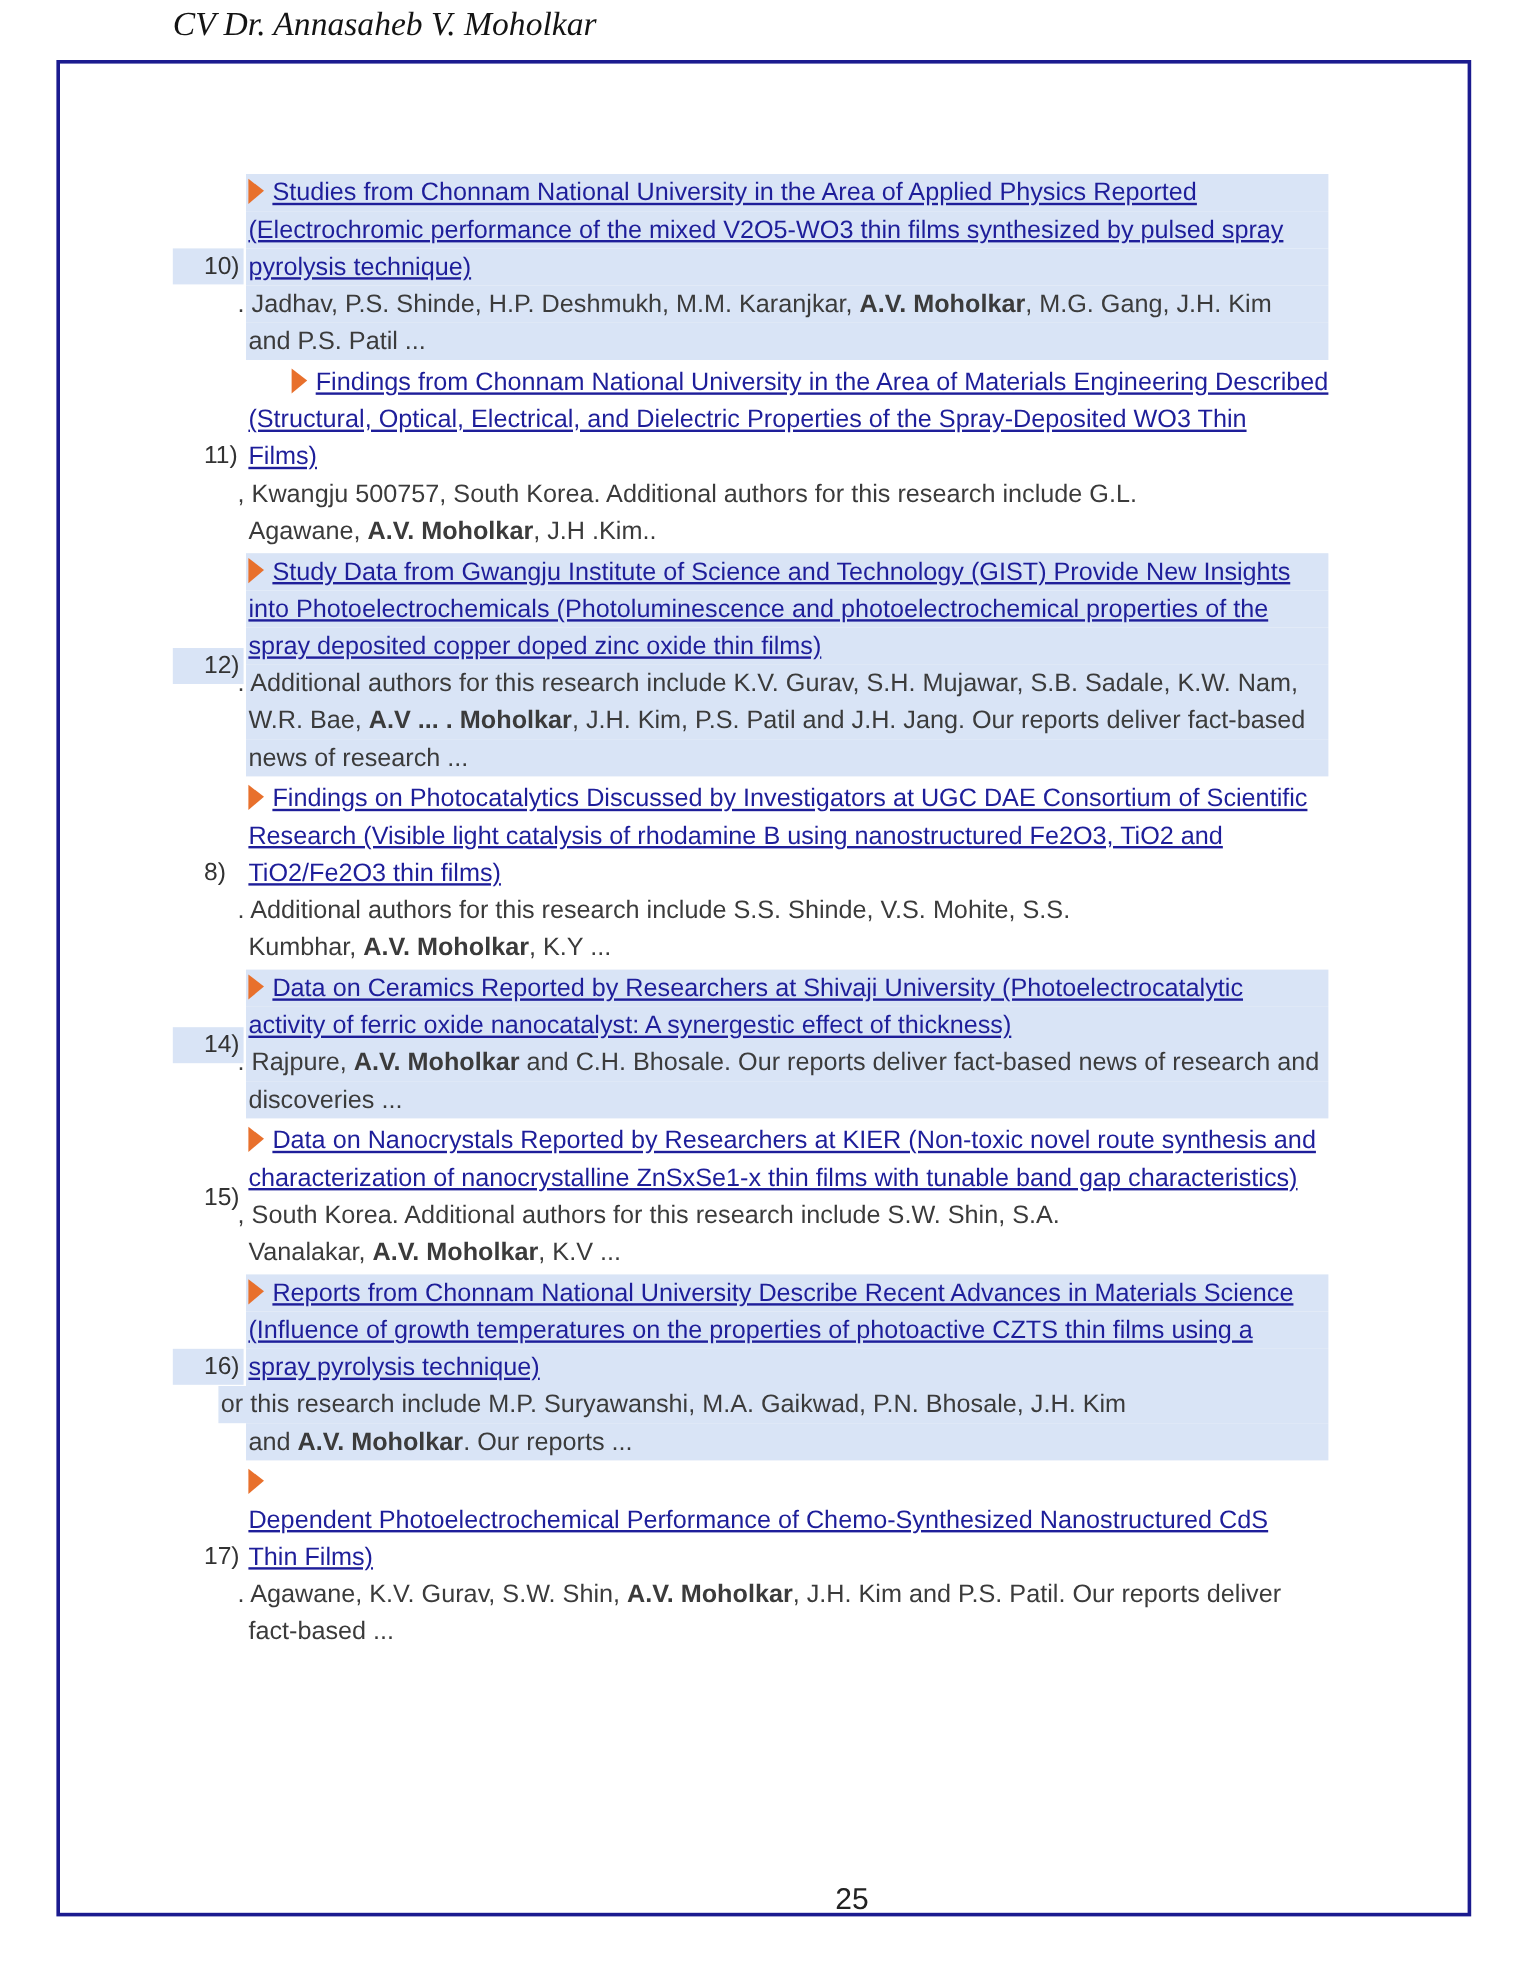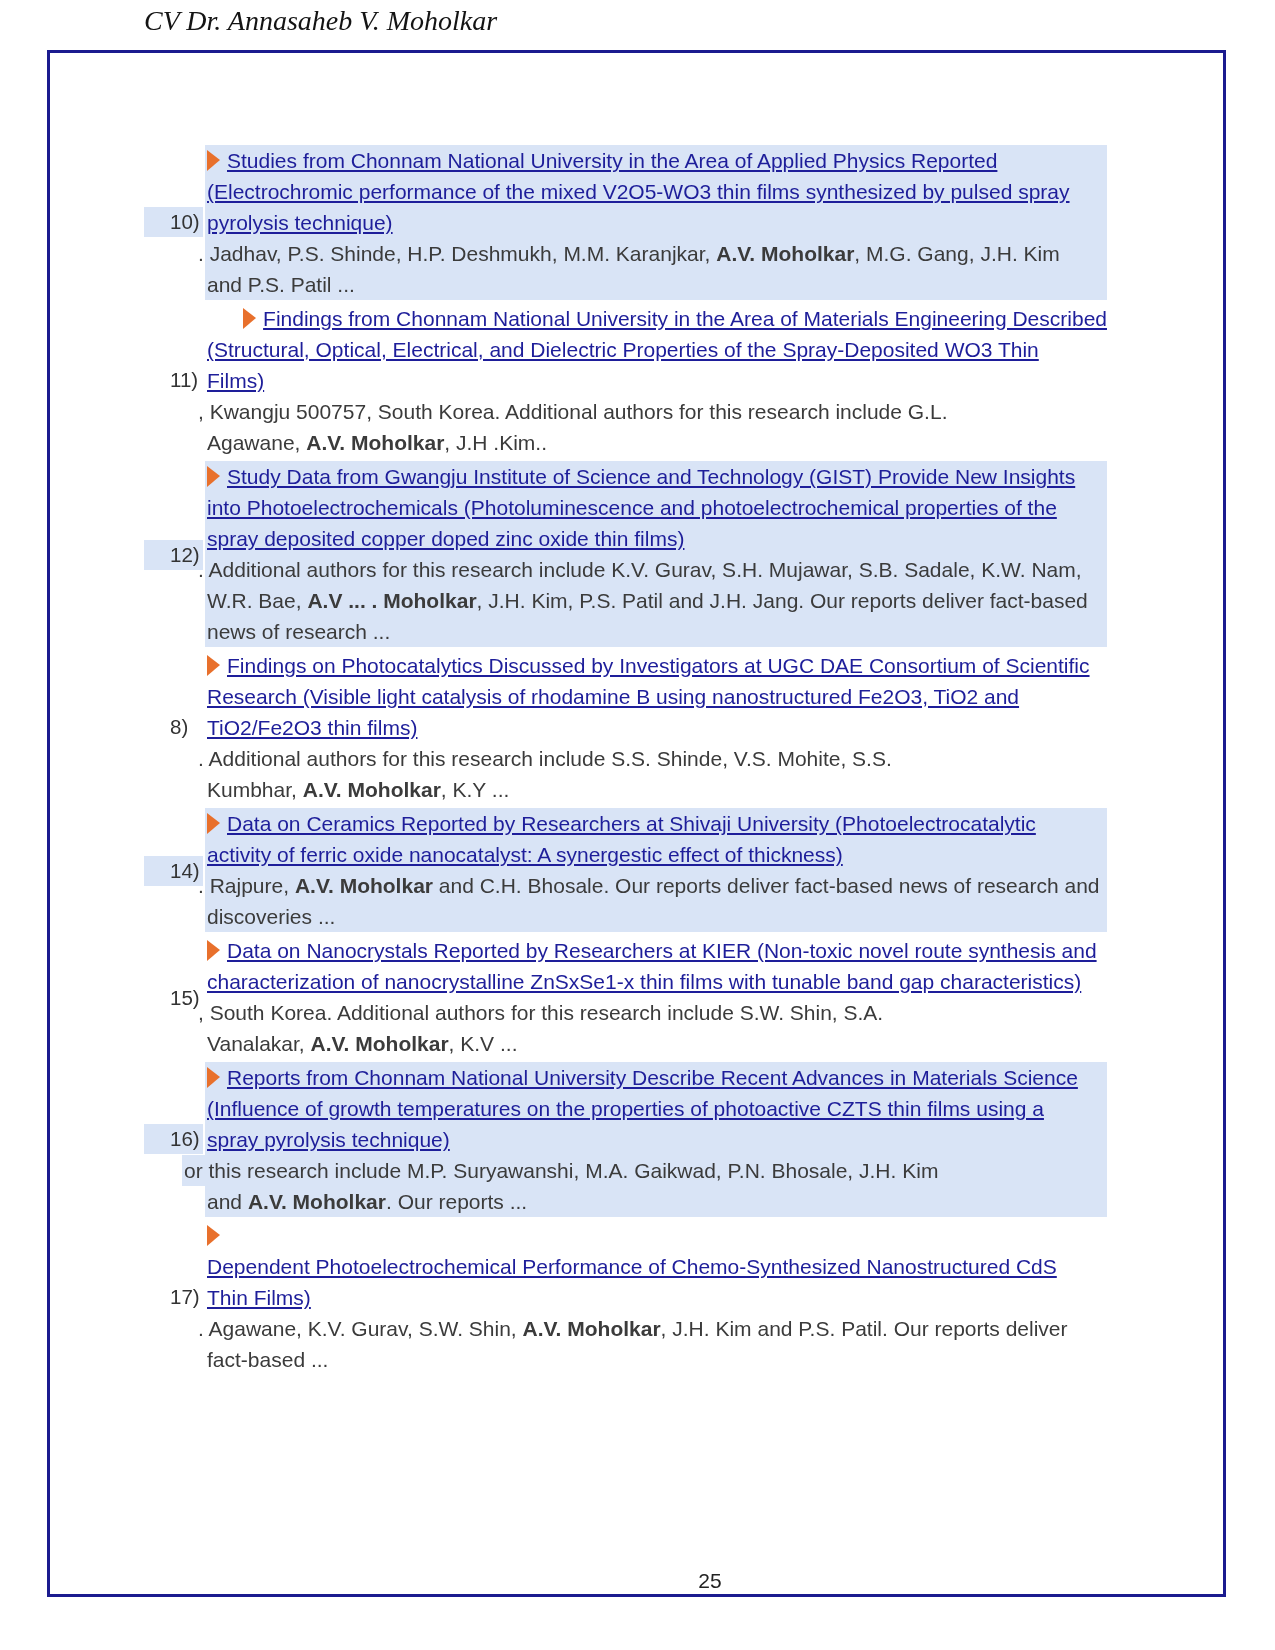--- a/index.html
+++ b/index.html
@@ -34,21 +34,21 @@
     border-top:10px solid transparent;border-bottom:11px solid transparent;
     margin-right:7px;vertical-align:-3px;
   }
   .num{
     position:absolute;left:144px;width:59px;height:30px;line-height:30px;
     padding-left:26px;box-sizing:border-box;font-size:20.5px;color:#333333;
   }
   .num.num-hl{background:var(--hl);}
   .page-num{
     position:absolute;left:600px;top:1516px;width:120px;text-align:center;
-    font-size:21px;color:#222222;
+    font-size:25px;color:#222222;
   }
 </style>
 </head>
 <body>
 
 <div class="header">CV Dr. Annasaheb V. Moholkar</div>
 
 <div class="page-box">
   <div class="page-num">25</div>
 </div>

